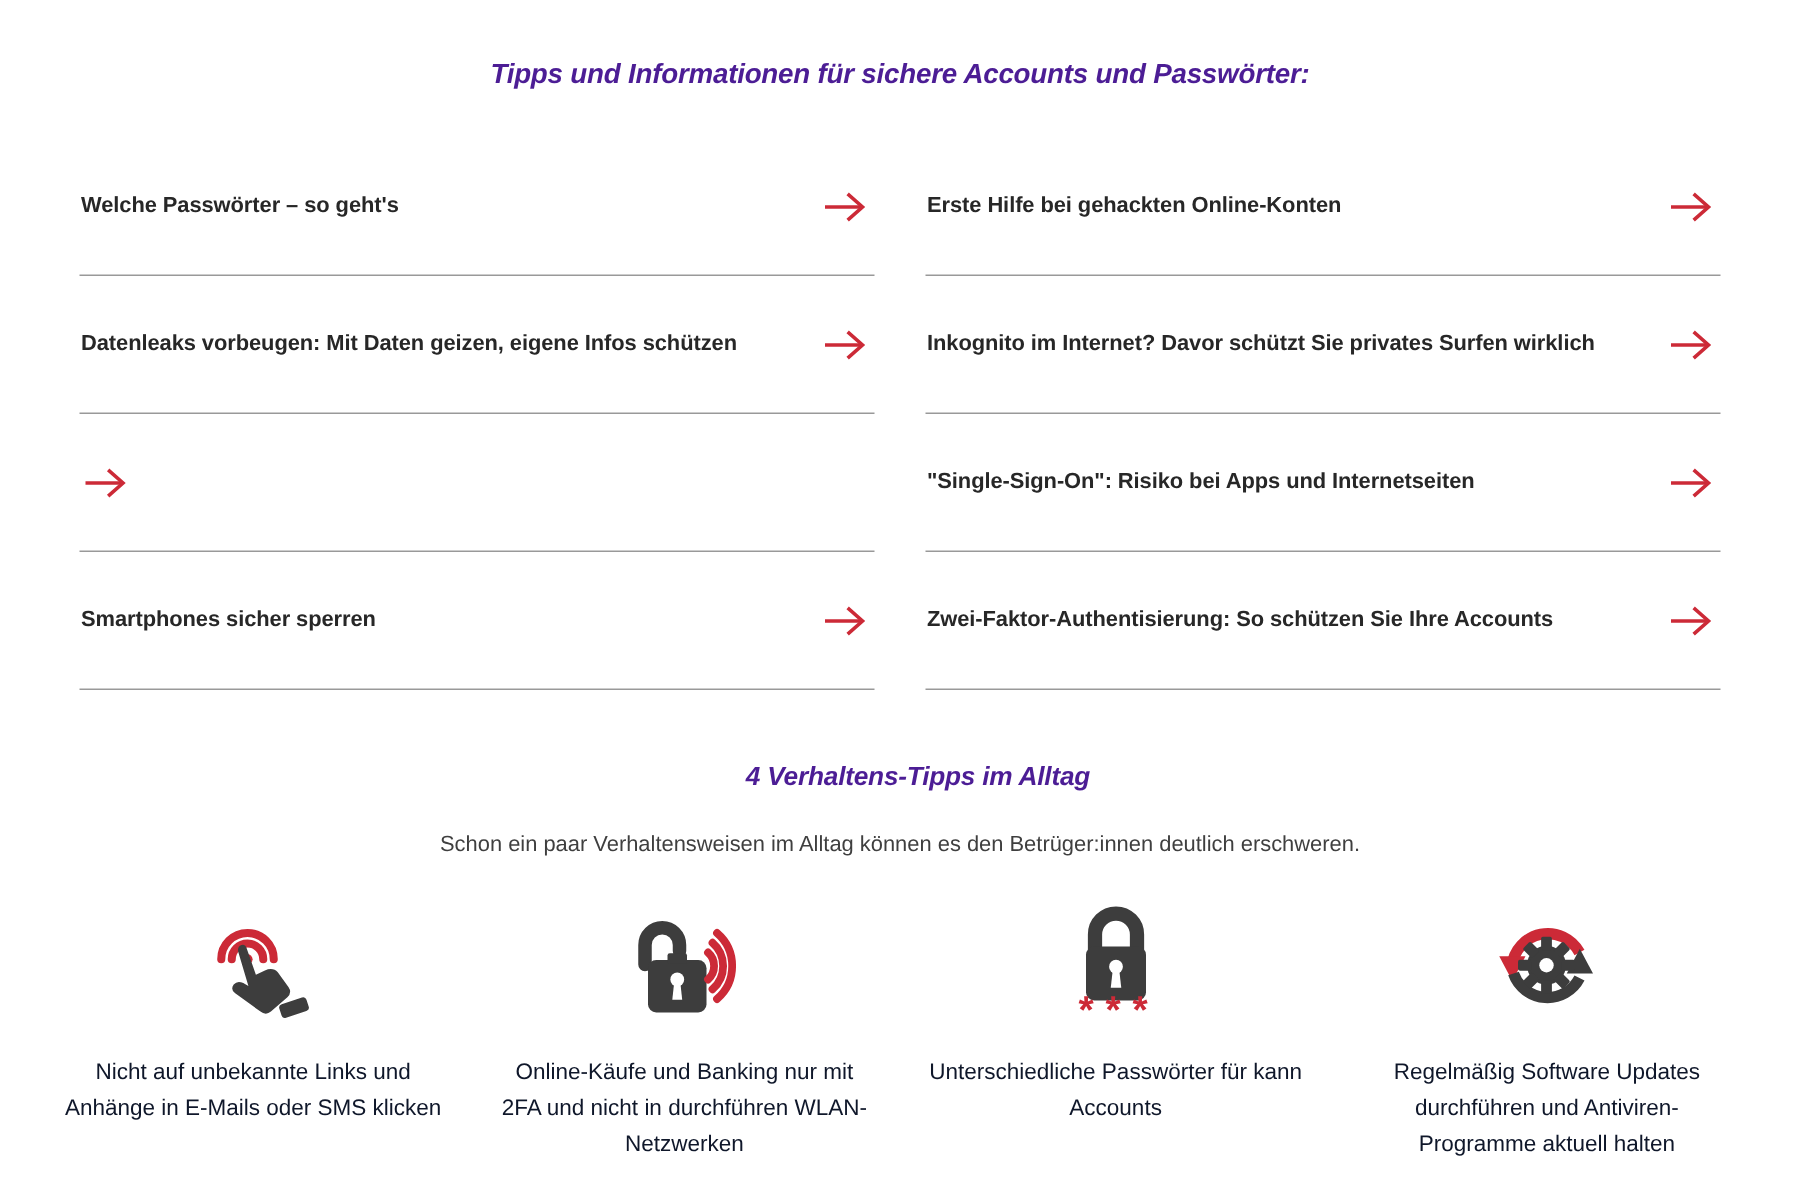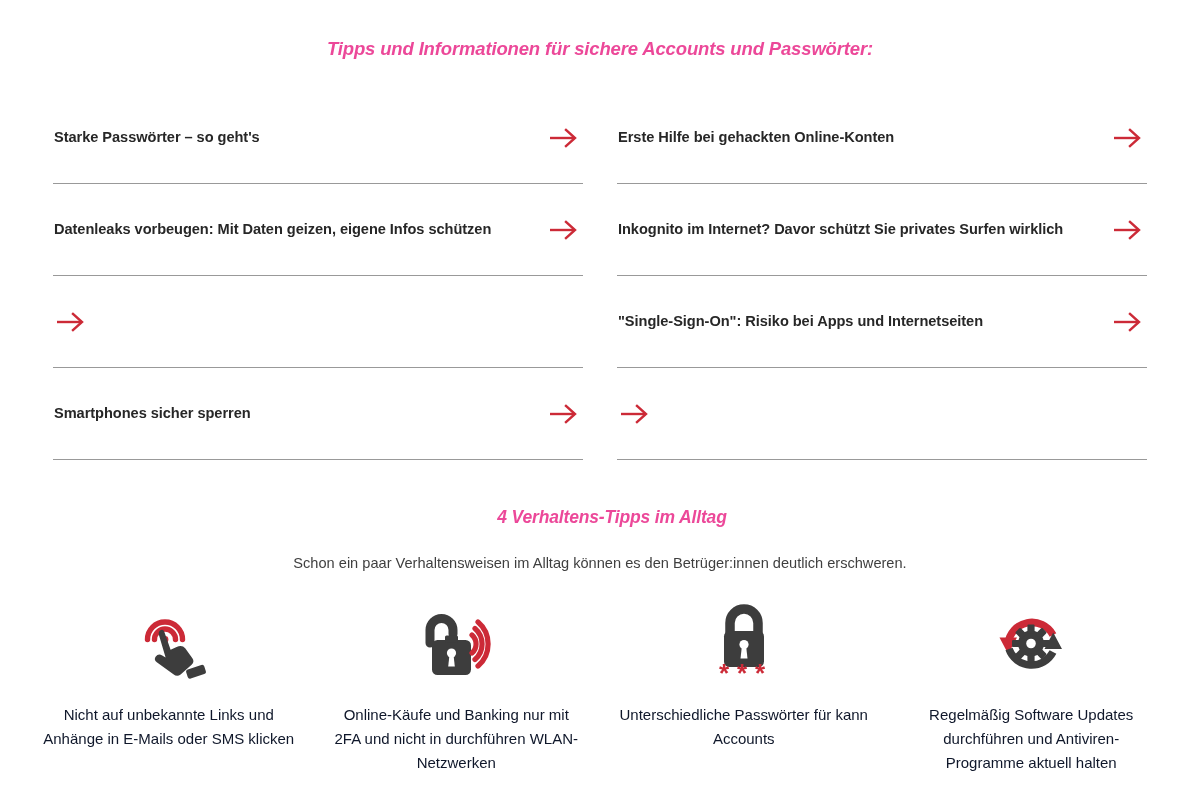--- a/index.html
+++ b/index.html
@@ -22,21 +22,21 @@
     width: 1200px;
     height: 791px;
     box-sizing: border-box;
   }
 
   
   .section-heading {
     text-align: center;
     font-weight: bold;
     font-style: italic;
-    color: #ec4899;
+    color: #4c1d95;
     letter-spacing: -0.15px;
   }
 
   .heading-top {
     font-size: 18.5px;
     padding-top: 38px;
     margin: 0;
     line-height: 1.2;
   }
 
@@ -143,21 +143,21 @@
 <body>
 
 <div class="page">
 
   <h2 class="section-heading heading-top">Tipps und Informationen für sichere Accounts und Passwörter:</h2>
 
   <ul class="link-grid">
 
     <li style="display:contents">
       <a class="link-item" href="#">
-        <span class="link-text">Starke Passwörter – so geht's</span>
+        <span class="link-text">Welche Passwörter – so geht's</span>
         <span class="arrow-wrap">
           <svg width="30" height="22" viewBox="0 0 30 22" aria-hidden="true">
             <line x1="1" y1="11" x2="25" y2="11" stroke="#cc2a37" stroke-width="2.4"></line>
             <polyline points="17,3 26,11 17,19" fill="none" stroke="#cc2a37" stroke-width="2.4" stroke-linecap="square" stroke-linejoin="miter"></polyline>
           </svg>
         </span>
       </a>
     </li>
 
     <li style="display:contents">
@@ -226,20 +226,21 @@
           <svg width="30" height="22" viewBox="0 0 30 22" aria-hidden="true">
             <line x1="1" y1="11" x2="25" y2="11" stroke="#cc2a37" stroke-width="2.4"></line>
             <polyline points="17,3 26,11 17,19" fill="none" stroke="#cc2a37" stroke-width="2.4" stroke-linecap="square"></polyline>
           </svg>
         </span>
       </a>
     </li>
 
     <li style="display:contents">
       <a class="link-item" href="#">
+        <span class="link-text">Zwei-Faktor-Authentisierung: So schützen Sie Ihre Accounts</span>
         <span class="arrow-wrap">
           <svg width="30" height="22" viewBox="0 0 30 22" aria-hidden="true">
             <line x1="1" y1="11" x2="25" y2="11" stroke="#cc2a37" stroke-width="2.4"></line>
             <polyline points="17,3 26,11 17,19" fill="none" stroke="#cc2a37" stroke-width="2.4" stroke-linecap="square"></polyline>
           </svg>
         </span>
       </a>
     </li>
 
   </ul>

